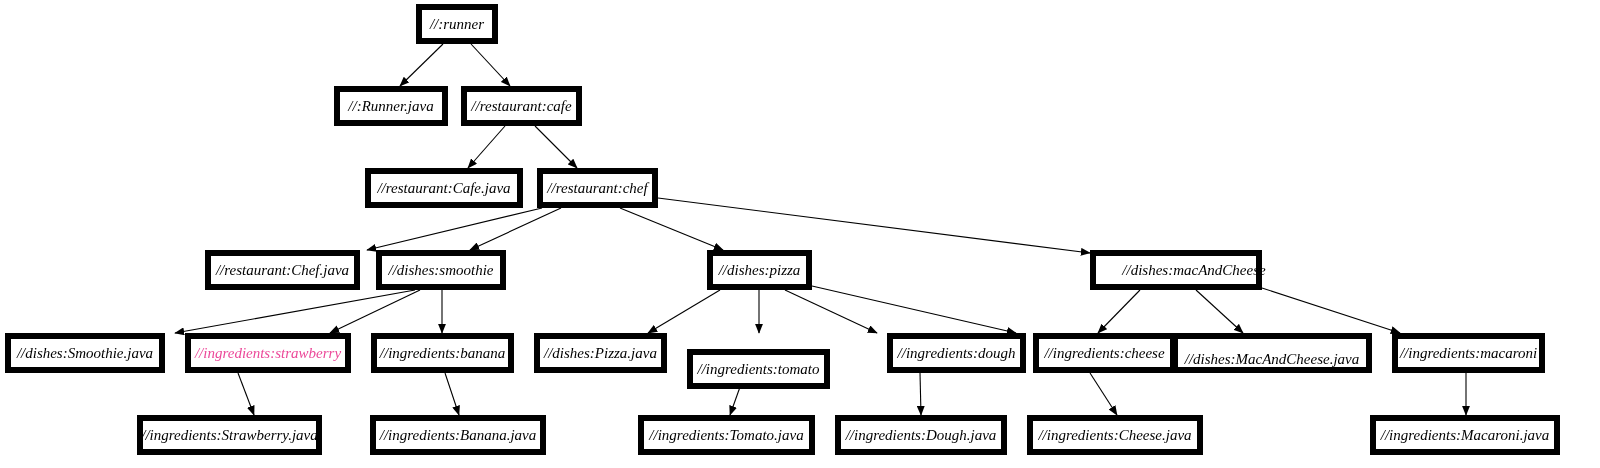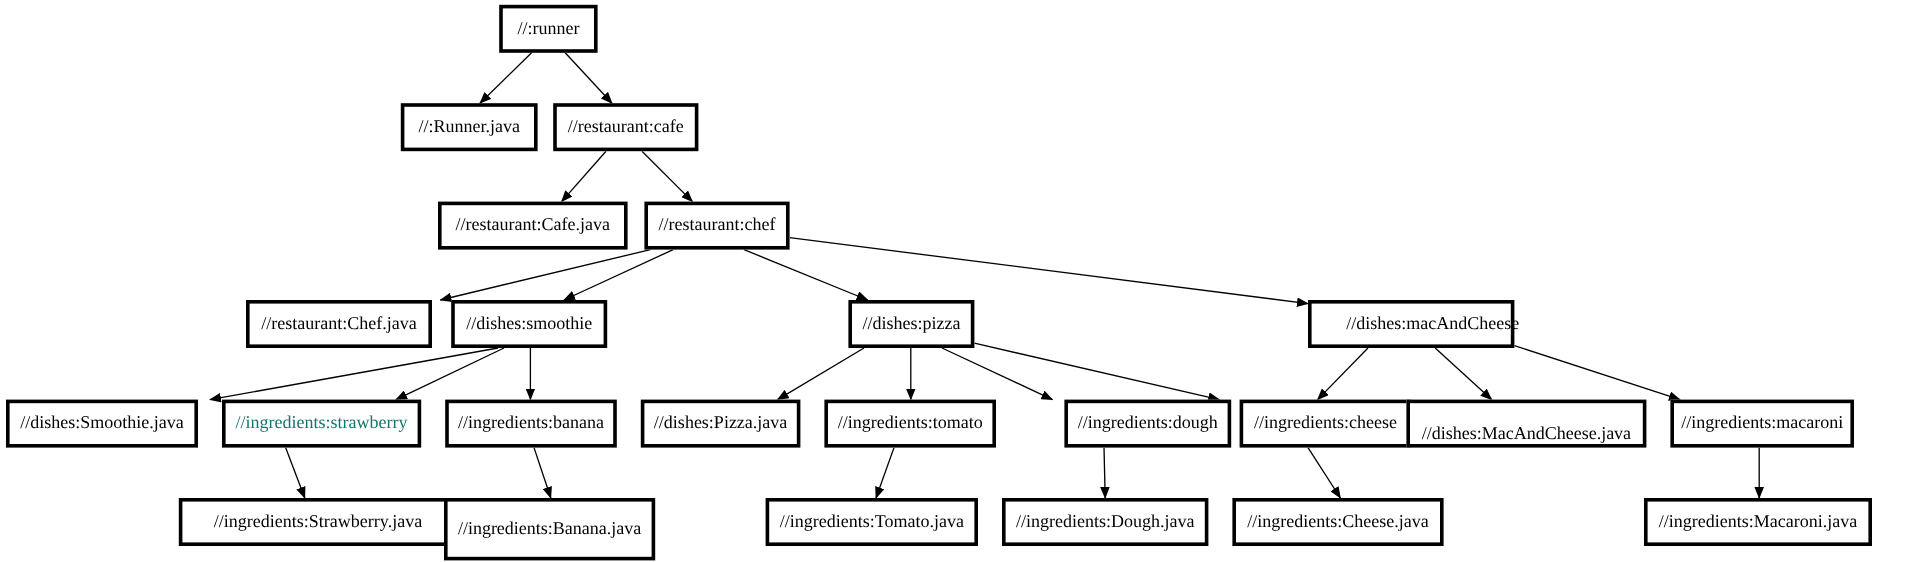--- a/index.html
+++ b/index.html
@@ -19,26 +19,27 @@
     position: absolute;
     left: 0;
     top: 0;
     width: 1600px;
     height: 468px;
     pointer-events: none;
   }
   .graph-node {
     position: absolute;
     box-sizing: border-box;
-    border: 3px solid #be185d;
+    border: 6px solid #be185d;
     background: #ffffff;
     display: flex;
     align-items: center;
     justify-content: center;
     white-space: nowrap;
+    font-style: italic;
   }
   .graph-node .node-label {
     font-size: 15px;
     line-height: 1;
     color: #000000;
     letter-spacing: 0px;
   }
 </style>
 </head>
 <body>
@@ -102,47 +103,47 @@
       <div class="graph-node" style="left: 707px; top: 250px; width: 105px; height: 40px; background: rgb(255, 255, 255); border-color: rgb(0, 0, 0); text-align: center;">
         <span class="node-label" style="color: rgb(0, 0, 0);">//dishes:pizza</span>
       </div>
       <div class="graph-node" style="left: 1090px; top: 250px; width: 172px; height: 40px; background: rgb(255, 255, 255); border-color: rgb(0, 0, 0); padding-left: 36px;">
         <span class="node-label" style="color: rgb(0, 0, 0);">//dishes:macAndCheese</span>
       </div>
       <div class="graph-node" style="left: 5px; top: 333px; width: 160px; height: 40px; background: rgb(255, 255, 255); border-color: rgb(0, 0, 0);">
         <span class="node-label" style="color: rgb(0, 0, 0);">//dishes:Smoothie.java</span>
       </div>
       <div class="graph-node" style="left: 185px; top: 333px; width: 166px; height: 40px; background: rgb(255, 255, 255); border-color: rgb(0, 0, 0);">
-        <span class="node-label" style="color: #0f766e;">//ingredients:strawberry</span>
+        <span class="node-label" style="color: #ec4899;">//ingredients:strawberry</span>
       </div>
       <div class="graph-node" style="left: 371px; top: 333px; width: 143px; height: 40px; background: rgb(255, 255, 255); border-color: rgb(0, 0, 0);">
         <span class="node-label" style="color: rgb(0, 0, 0);">//ingredients:banana</span>
       </div>
       <div class="graph-node" style="left: 534px; top: 333px; width: 133px; height: 40px; background: rgb(255, 255, 255); border-color: rgb(0, 0, 0);">
         <span class="node-label" style="color: rgb(0, 0, 0);">//dishes:Pizza.java</span>
       </div>
-      <div class="graph-node" style="left: 687px; top: 333px; width: 143px; height: 40px; background: rgb(255, 255, 255); border-color: rgb(0, 0, 0);">
+      <div class="graph-node" style="left: 687px; top: 349px; width: 143px; height: 40px; background: rgb(255, 255, 255); border-color: rgb(0, 0, 0);">
         <span class="node-label" style="color: rgb(0, 0, 0);">//ingredients:tomato</span>
       </div>
       <div class="graph-node" style="left: 887px; top: 333px; width: 139px; height: 40px; background: rgb(255, 255, 255); border-color: rgb(0, 0, 0); align-items: center;">
         <span class="node-label" style="color: rgb(0, 0, 0);">//ingredients:dough</span>
       </div>
       <div class="graph-node" style="left: 1009px; top: 333px; width: 143px; height: 40px; background: rgb(255, 255, 255); border-color: rgb(0, 0, 0); margin-left: 24px;">
         <span class="node-label" style="color: rgb(0, 0, 0);">//ingredients:cheese</span>
       </div>
       <div class="graph-node" style="left: 1172px; top: 333px; width: 200px; height: 40px; background: rgb(255, 255, 255); border-color: rgb(0, 0, 0); align-items: flex-end;">
         <span class="node-label" style="color: rgb(0, 0, 0);">//dishes:MacAndCheese.java</span>
       </div>
       <div class="graph-node" style="left: 1392px; top: 333px; width: 153px; height: 40px; background: rgb(255, 255, 255); border-color: rgb(0, 0, 0);">
         <span class="node-label" style="color: rgb(0, 0, 0);">//ingredients:macaroni</span>
       </div>
-      <div class="graph-node" style="left: 149px; top: 415px; width: 232px; height: 40px; background: rgb(255, 255, 255); border-color: rgb(0, 0, 0);">
+      <div class="graph-node" style="left: 137px; top: 415px; width: 185px; height: 40px; background: rgb(255, 255, 255); border-color: rgb(0, 0, 0);">
         <span class="node-label" style="color: rgb(0, 0, 0);">//ingredients:Strawberry.java</span>
       </div>
-      <div class="graph-node" style="left: 370px; top: 415px; width: 176px; height: 52px; background: rgb(255, 255, 255); border-color: rgb(0, 0, 0);">
+      <div class="graph-node" style="left: 370px; top: 415px; width: 176px; height: 40px; background: rgb(255, 255, 255); border-color: rgb(0, 0, 0);">
         <span class="node-label" style="color: rgb(0, 0, 0);">//ingredients:Banana.java</span>
       </div>
       <div class="graph-node" style="left: 638px; top: 415px; width: 177px; height: 40px; background: rgb(255, 255, 255); border-color: rgb(0, 0, 0);">
         <span class="node-label" style="color: rgb(0, 0, 0);">//ingredients:Tomato.java</span>
       </div>
       <div class="graph-node" style="left: 835px; top: 415px; width: 172px; height: 40px; background: rgb(255, 255, 255); border-color: rgb(0, 0, 0);">
         <span class="node-label" style="color: rgb(0, 0, 0);">//ingredients:Dough.java</span>
       </div>
       <div class="graph-node" style="left: 1027px; top: 415px; width: 176px; height: 40px; background: rgb(255, 255, 255); border-color: rgb(0, 0, 0);">
         <span class="node-label" style="color: rgb(0, 0, 0);">//ingredients:Cheese.java</span>

